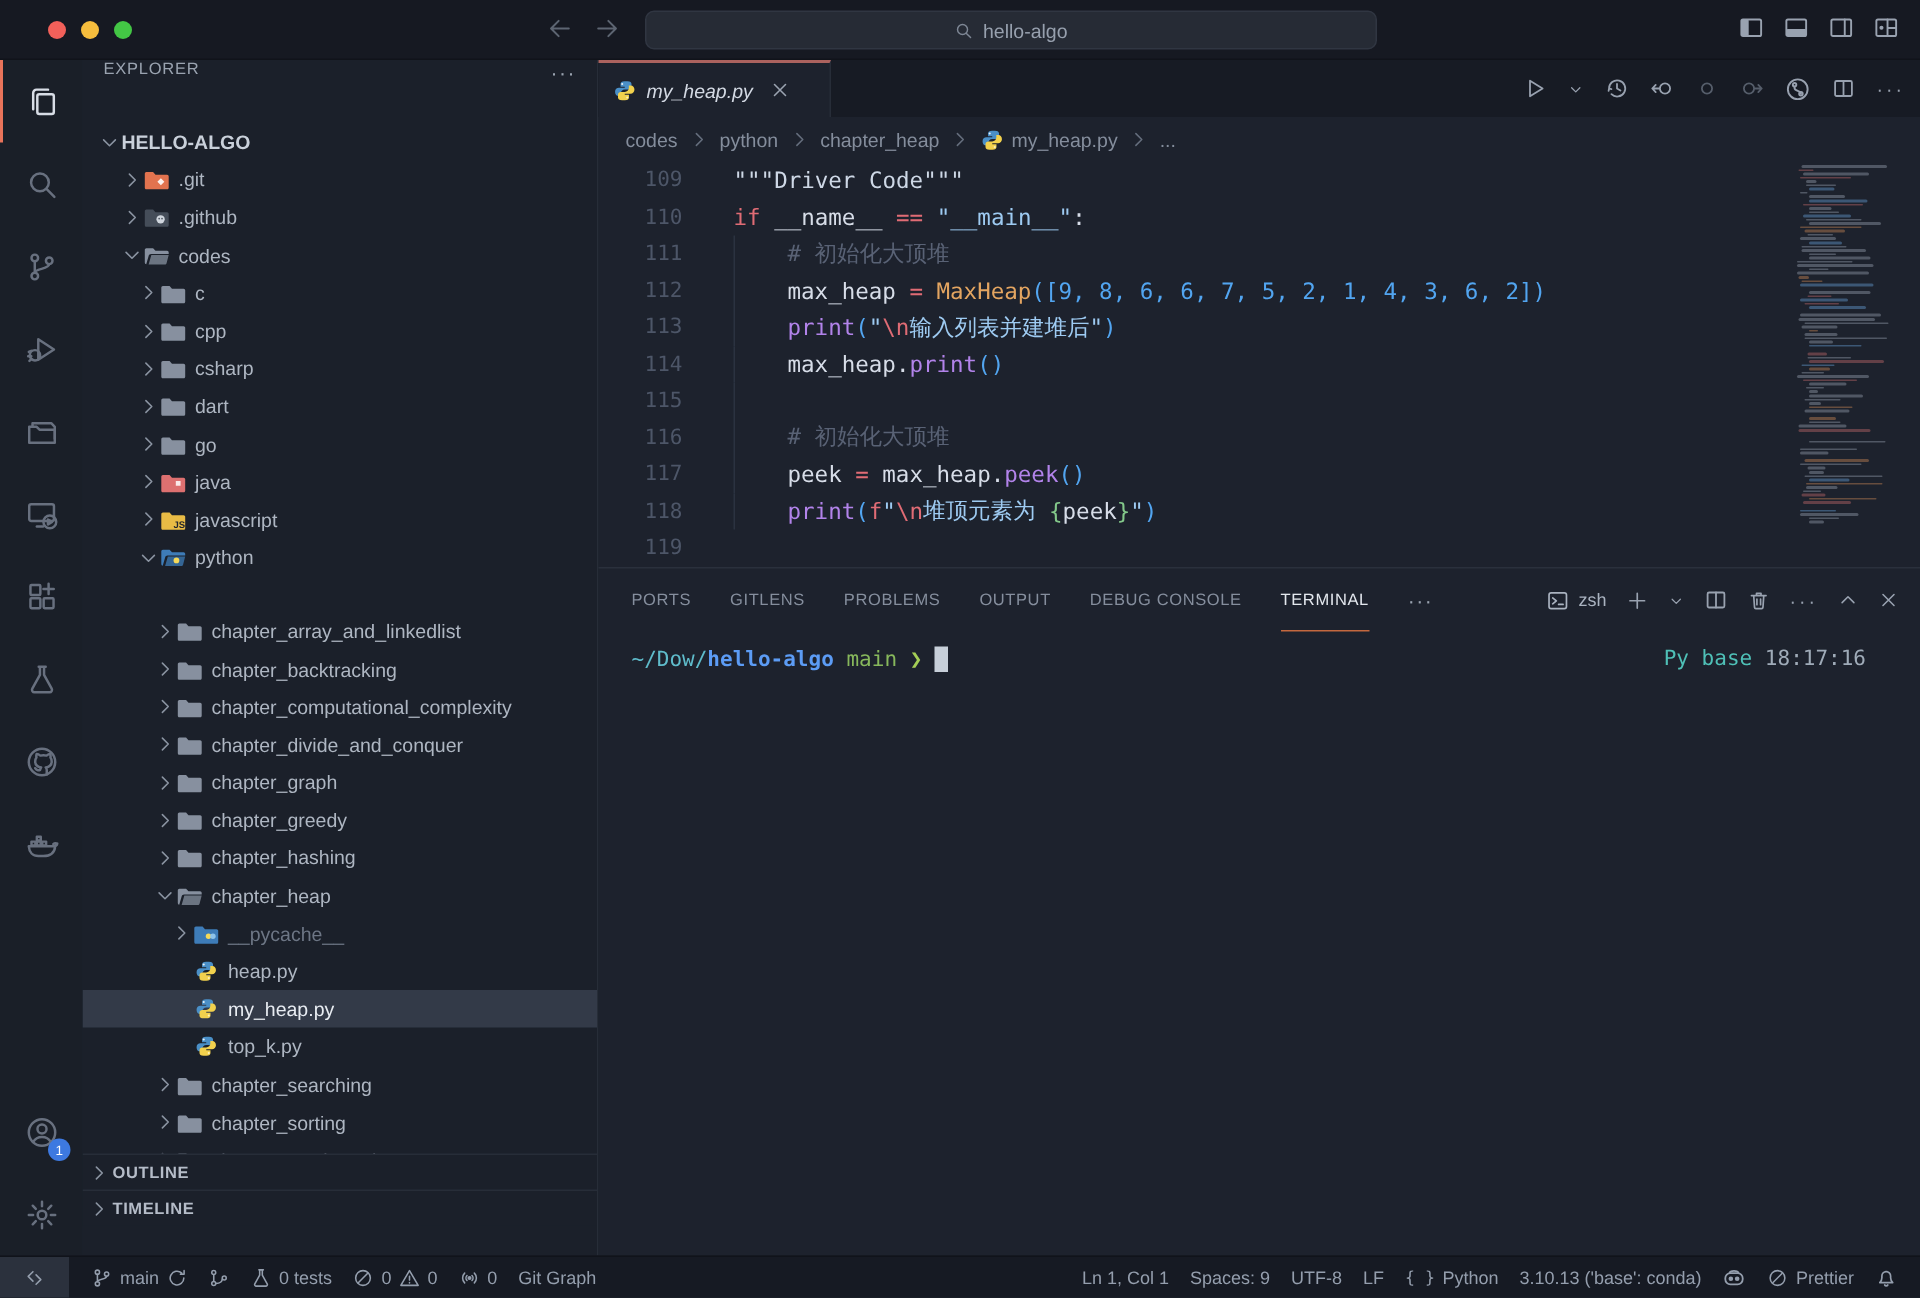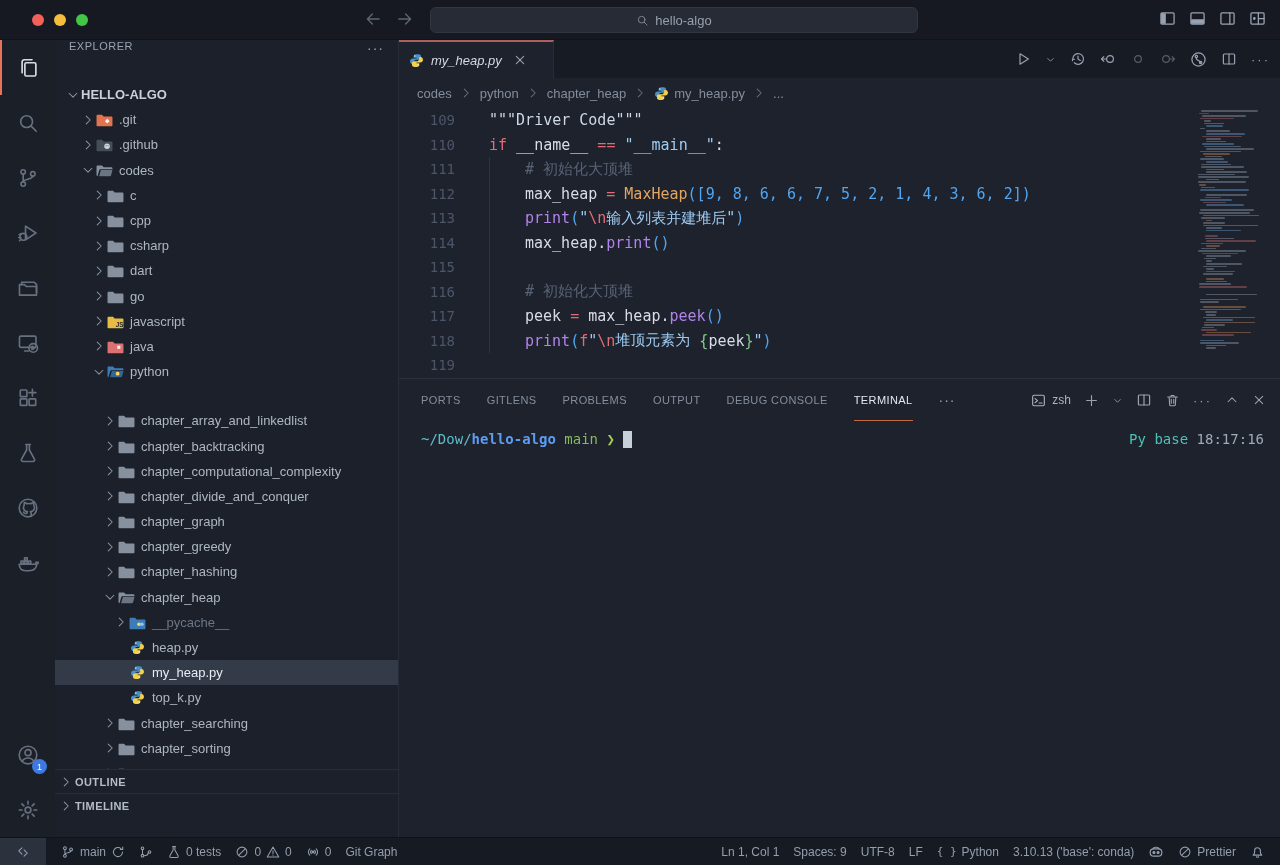--- a/index.html
+++ b/index.html
@@ -97,22 +97,22 @@
   #panel-tabs{position:absolute;left:22px;top:0;height:42px;display:flex;align-items:center;gap:26px;}
   .ptab{font-size:11px;letter-spacing:.4px;color:#858e9d;cursor:pointer;height:42px;display:flex;align-items:center;
     border-bottom:1px solid transparent;}
   .ptab.active{color:#e4e8ee;border-bottom:1px solid var(--c-termUnderline);}
   #ptab-more{color:#9aa3b0;font-size:14px;letter-spacing:1px;cursor:pointer;}
   #panel-controls{position:absolute;right:14px;top:0;height:42px;display:flex;align-items:center;gap:13px;color:#99a2b0;}
   #shell-chip{display:flex;align-items:center;gap:6px;font-size:12px;color:#aab3c0;cursor:pointer;}
   .pc{cursor:pointer;display:flex;align-items:center;}
   #terminal{position:absolute;left:22px;top:52px;right:14px;bottom:8px;
     font-family:"DejaVu Sans Mono","Liberation Mono",monospace;font-size:14px;}
-  #term-line{display:flex;align-items:flex-start;}
-  #term-right{position:absolute;right:2px;top:0;}
+  #term-line{display:flex;align-items:center;}
+  #term-right{position:absolute;right:22px;top:0;}
   .t-cyan{color:#5fbccb;} .t-blue{color:#5c9cf5;font-weight:bold;} .t-green{color:#87b85c;}
   .t-lime{color:#a4ce56;font-weight:bold;} .t-teal{color:#4fc0b7;} .t-gray{color:#9fabb8;}
   #cursor{display:inline-block;width:9px;height:17px;background:#c7cfd9;margin-left:8px;}
 
   
   #statusbar{position:absolute;left:0;bottom:0;width:1280px;height:28px;background:var(--c-bgStatus);
     border-top:1px solid #10131a;display:flex;align-items:center;font-size:12px;color:#949ead;}
   .sb-item{display:flex;align-items:center;gap:5px;padding:0 7px;height:100%;cursor:pointer;white-space:nowrap;}
   .sb-item .icn{color:#949ead;}
   #sb-left{display:flex;align-items:center;height:100%;}
@@ -414,39 +414,39 @@
         <span>go</span>
       </div>
       <div class="trow" style="padding-left: 36px;">
         <span class="icn chev">
           <svg viewBox="0 0 16 16" width="14" height="14" fill="none" stroke="currentColor" stroke-width="1.2" stroke-linecap="round" stroke-linejoin="round">
             <path d="M6 3.5L10.5 8 6 12.5"></path>
           </svg>
         </span>
         <span class="icn ticon">
           <svg viewBox="0 0 16 16" width="17" height="17" stroke="none">
+            <path d="M1.5 3.5h4.2l1.5 1.6h7.3c.55 0 1 .45 1 1v7.2c0 .55-.45 1-1 1h-13c-.55 0-1-.45-1-1v-8.8c0-.55.45-1 1-1z" fill="#dd7070"></path>
+            <path d="M9.6 7.2h3v3h-3z" fill="#fff" opacity=".85"></path>
+          </svg>
+        </span>
+        <span>java</span>
+      </div>
+      <div class="trow" style="padding-left: 36px;">
+        <span class="icn chev">
+          <svg viewBox="0 0 16 16" width="14" height="14" fill="none" stroke="currentColor" stroke-width="1.2" stroke-linecap="round" stroke-linejoin="round">
+            <path d="M6 3.5L10.5 8 6 12.5"></path>
+          </svg>
+        </span>
+        <span class="icn ticon">
+          <svg viewBox="0 0 16 16" width="17" height="17" stroke="none">
             <path d="M1.5 3.5h4.2l1.5 1.6h7.3c.55 0 1 .45 1 1v7.2c0 .55-.45 1-1 1h-13c-.55 0-1-.45-1-1v-8.8c0-.55.45-1 1-1z" fill="#e8bb45"></path>
             <text x="8.2" y="13.2" font-size="6" font-weight="bold" fill="#22262e" font-family="sans-serif">JS</text>
           </svg>
         </span>
         <span>javascript</span>
-      </div>
-      <div class="trow" style="padding-left: 36px;">
-        <span class="icn chev">
-          <svg viewBox="0 0 16 16" width="14" height="14" fill="none" stroke="currentColor" stroke-width="1.2" stroke-linecap="round" stroke-linejoin="round">
-            <path d="M6 3.5L10.5 8 6 12.5"></path>
-          </svg>
-        </span>
-        <span class="icn ticon">
-          <svg viewBox="0 0 16 16" width="17" height="17" stroke="none">
-            <path d="M1.5 3.5h4.2l1.5 1.6h7.3c.55 0 1 .45 1 1v7.2c0 .55-.45 1-1 1h-13c-.55 0-1-.45-1-1v-8.8c0-.55.45-1 1-1z" fill="#dd7070"></path>
-            <path d="M9.6 7.2h3v3h-3z" fill="#fff" opacity=".85"></path>
-          </svg>
-        </span>
-        <span>java</span>
       </div>
       <div class="trow" style="padding-left: 36px;">
         <span class="icn chev">
           <svg viewBox="0 0 16 16" width="14" height="14" fill="none" stroke="currentColor" stroke-width="1.2" stroke-linecap="round" stroke-linejoin="round">
             <path d="M3.5 6L8 10.5 12.5 6"></path>
           </svg>
         </span>
         <span class="icn ticon">
           <svg style="color:#3e7cb8" viewBox="0 0 16 16" width="17" height="17" stroke="none">
             <path d="M1.5 3.3h4.2l1.5 1.6h7.3c.55 0 1 .45 1 1v1H4.4c-.7 0-1.3.48-1.45 1.16L1.4 13.3c-.55-.05-.9-.5-.9-1.05V4.3c0-.55.45-1 1-1z" fill="currentColor"></path>

